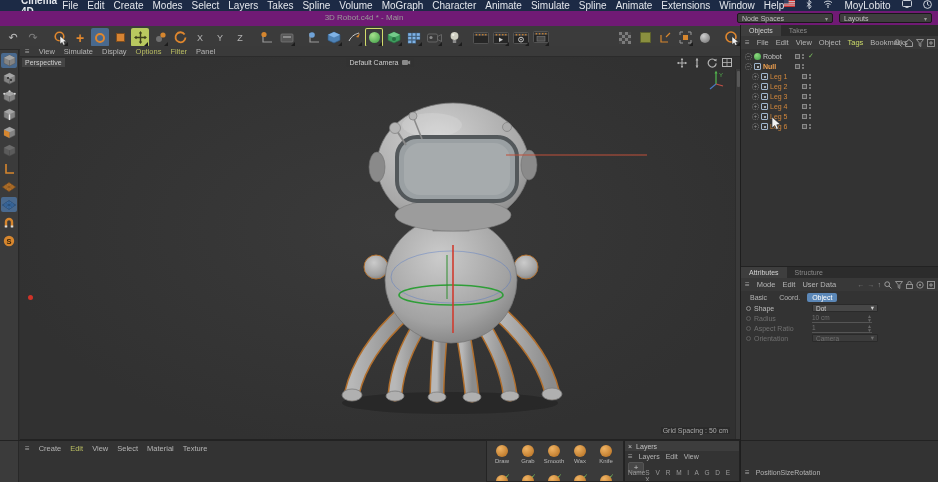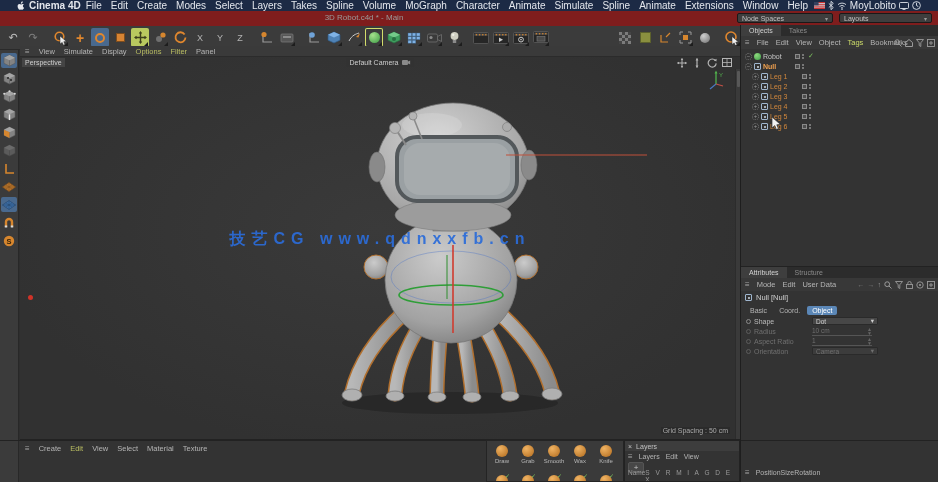--- a/index.html
+++ b/index.html
@@ -5,25 +5,25 @@
 *{margin:0;padding:0;box-sizing:border-box}
 html,body{background:#111}
 #screen{position:relative;width:938px;height:482px;overflow:hidden;background:#2e2e2e;
   font-family:"Liberation Sans","DejaVu Sans",sans-serif;color:#c6c6c6;cursor:default}
 
 
 .os-bar{position:absolute;top:0;left:0;right:0;height:11px;background:#1c2a45;display:flex;align-items:center;
   padding:0 17px;font-size:10px;color:#e3e6ec;line-height:11px}
 .os-bar .app{font-weight:bold;margin:0 5px 0 4px}
 .os-items{display:flex;gap:9px}
-.os-right{margin-left:auto;display:flex;align-items:center;gap:3px}
+.os-right{margin-left:auto;display:flex;gap:11px}
 .os-right svg{display:block}
 
 
-.titlebar{position:absolute;top:11px;left:0;right:0;height:28px;background:#7f1d1d;border-bottom:5px solid #bef264}
+.titlebar{position:absolute;top:11px;left:0;right:0;height:28px;background:#701a75;border-bottom:5px solid #bef264}
 .titlebar .ttl{position:absolute;left:0;right:210px;top:0;height:14px;line-height:14px;text-align:center;
   font-size:8px;color:#9a9a9a}
 .dd{position:absolute;top:2px;height:10px;background:#3e3e3e;border:1px solid #191919;border-radius:2px;
   font-size:7px;color:#c2c2c2;display:flex;align-items:center;justify-content:space-between;padding:0 4px}
 .dd .cv{color:#9a9a9a;font-size:6px}
 
 
 .toolbar{position:absolute;top:26px;left:0;width:740px;height:24px;background:#3b3b3b;border-bottom:1px solid #2a2a2a;
   display:flex;align-items:center;padding-left:3px}
 .ti{width:18px;height:19px;margin:0 1px;border-radius:2px;position:relative;display:flex;align-items:center;
@@ -637,21 +637,20 @@
 
         <path d="M206,58 L197,44" stroke="#8a8a8a" stroke-width="2"></path>
         <circle cx="195" cy="41" r="5.5" fill="#b5b5b5" stroke="#7e7e7e" stroke-width="0.7"></circle>
         <path d="M222,52 L214,32" stroke="#8a8a8a" stroke-width="1.6"></path>
         <circle cx="213" cy="29" r="4" fill="#b5b5b5" stroke="#7e7e7e" stroke-width="0.7"></circle>
         <circle cx="307" cy="40" r="4.5" fill="#ababab" stroke="#7e7e7e" stroke-width="0.7"></circle>
 
         <path d="M306,68 H447" stroke="#c0503a" stroke-width="1.2"></path>
       </svg>
 
-      <div class="watermark">技艺CG www.qdnxxfb.cn</div>
       <div class="red-dot"></div>
       <div class="grid-info">Grid Spacing : 50 cm</div>
     </div>
   </div>
 
   <div class="rp">
 
     <div class="tabs">
       <span class="tab act">Objects</span>
       <span class="tab">Takes</span>
@@ -814,24 +813,20 @@
           <svg width="8" height="8">
               <circle cx="4" cy="4" r="3.2" fill="none" stroke="#9a9a9a" stroke-width="0.9"></circle>
               <circle cx="4" cy="4" r="1" fill="#9a9a9a"></circle>
             </svg>
           <svg width="8" height="8">
               <rect x="0.5" y="0.5" width="7" height="7" fill="none" stroke="#9a9a9a" stroke-width="0.9"></rect>
               <path d="M4,2 V6 M2,4 H6" stroke="#9a9a9a" stroke-width="0.9"></path>
             </svg>
         </span>
       </div>
-      <div class="obj-row">
-        <span class="oi-null"></span>
-        <span>Null [Null]</span>
-      </div>
       <div class="sec-tabs">
         <span class="stab">Basic</span>
         <span class="stab">Coord.</span>
         <span class="stab blue">Object</span>
       </div>
       <div class="prow">
         <span class="kf"></span>
         <span class="plabel">Shape</span>
         <span class="pdd">
             <span>Dot</span>

